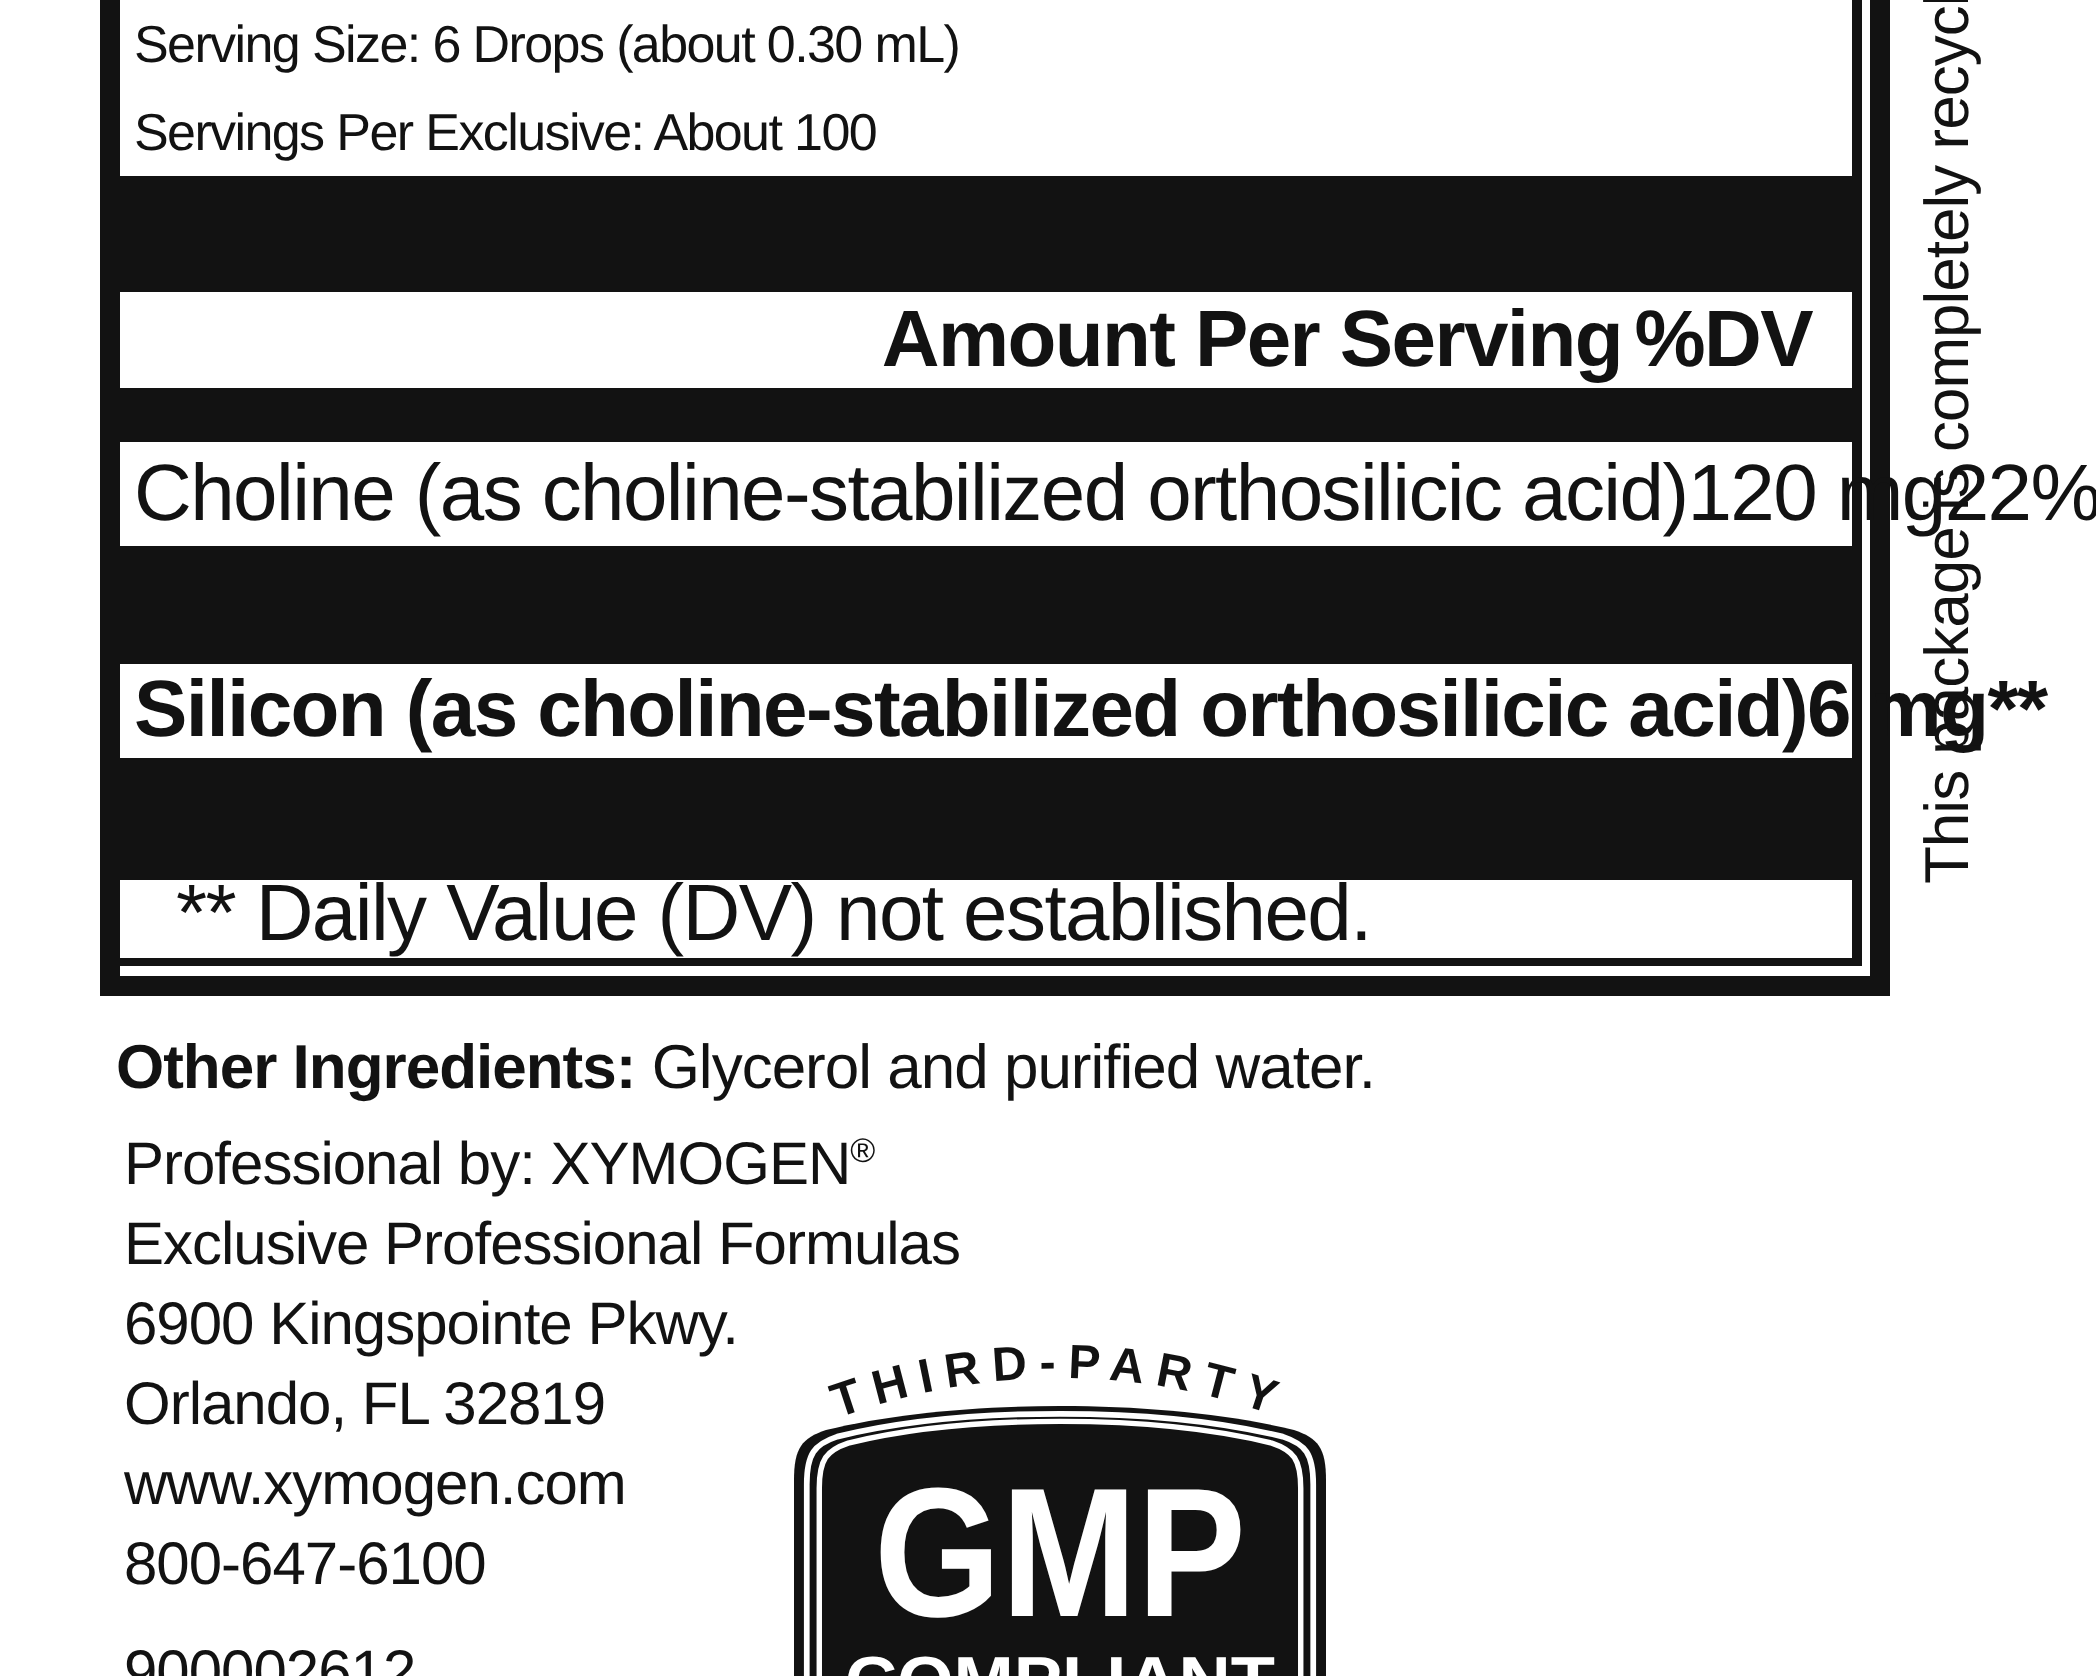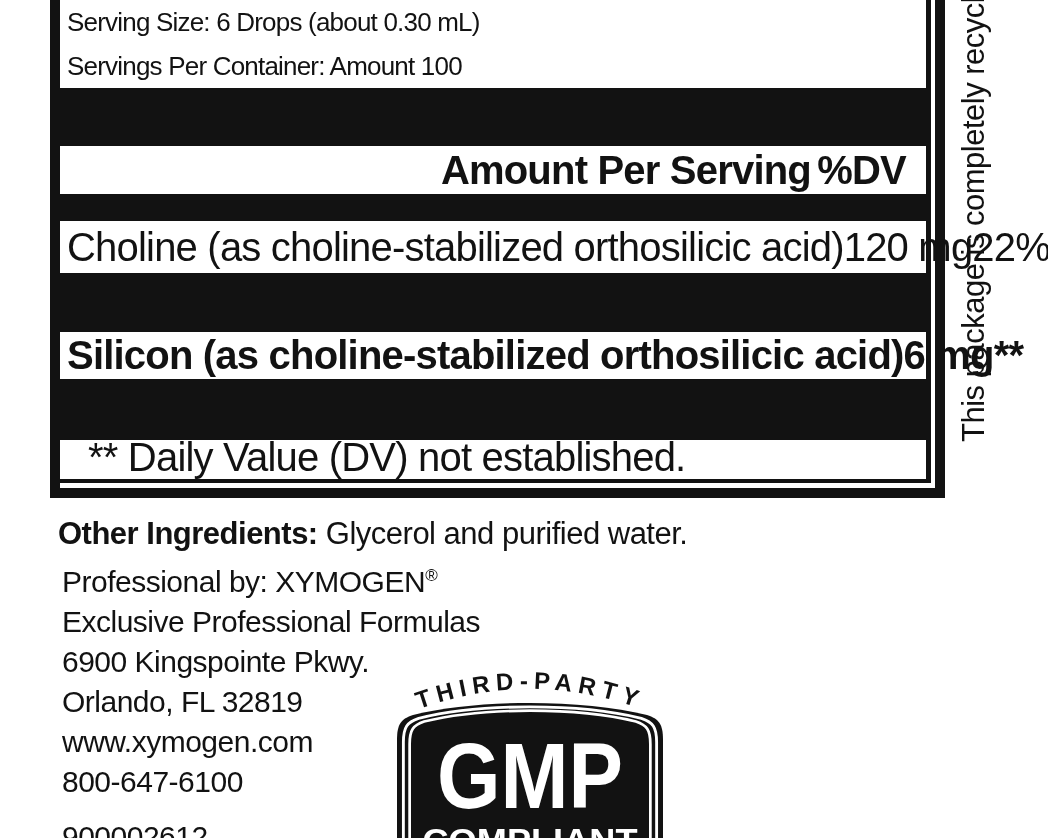--- a/index.html
+++ b/index.html
@@ -66,21 +66,21 @@
     font-size:31px; letter-spacing:-0.5px; white-space:nowrap;
   }
 </style>
 </head>
 <body>
 
 <div class="facts-box">
   <div class="facts-inner">
 
     <div class="facts-line">Serving Size: 6 Drops (about 0.30 mL)</div>
-    <div class="facts-line">Servings Per Container: Amount 100</div>
+    <div class="facts-line">Servings Per Exclusive: About 100</div>
 
     <div class="bar bar-1"></div>
 
     <div class="facts-row row-header">
       <span class="hdr-amount">Amount Per Serving</span>
       <span class="hdr-dv">%DV</span>
     </div>
 
     <div class="bar bar-2"></div>
 

